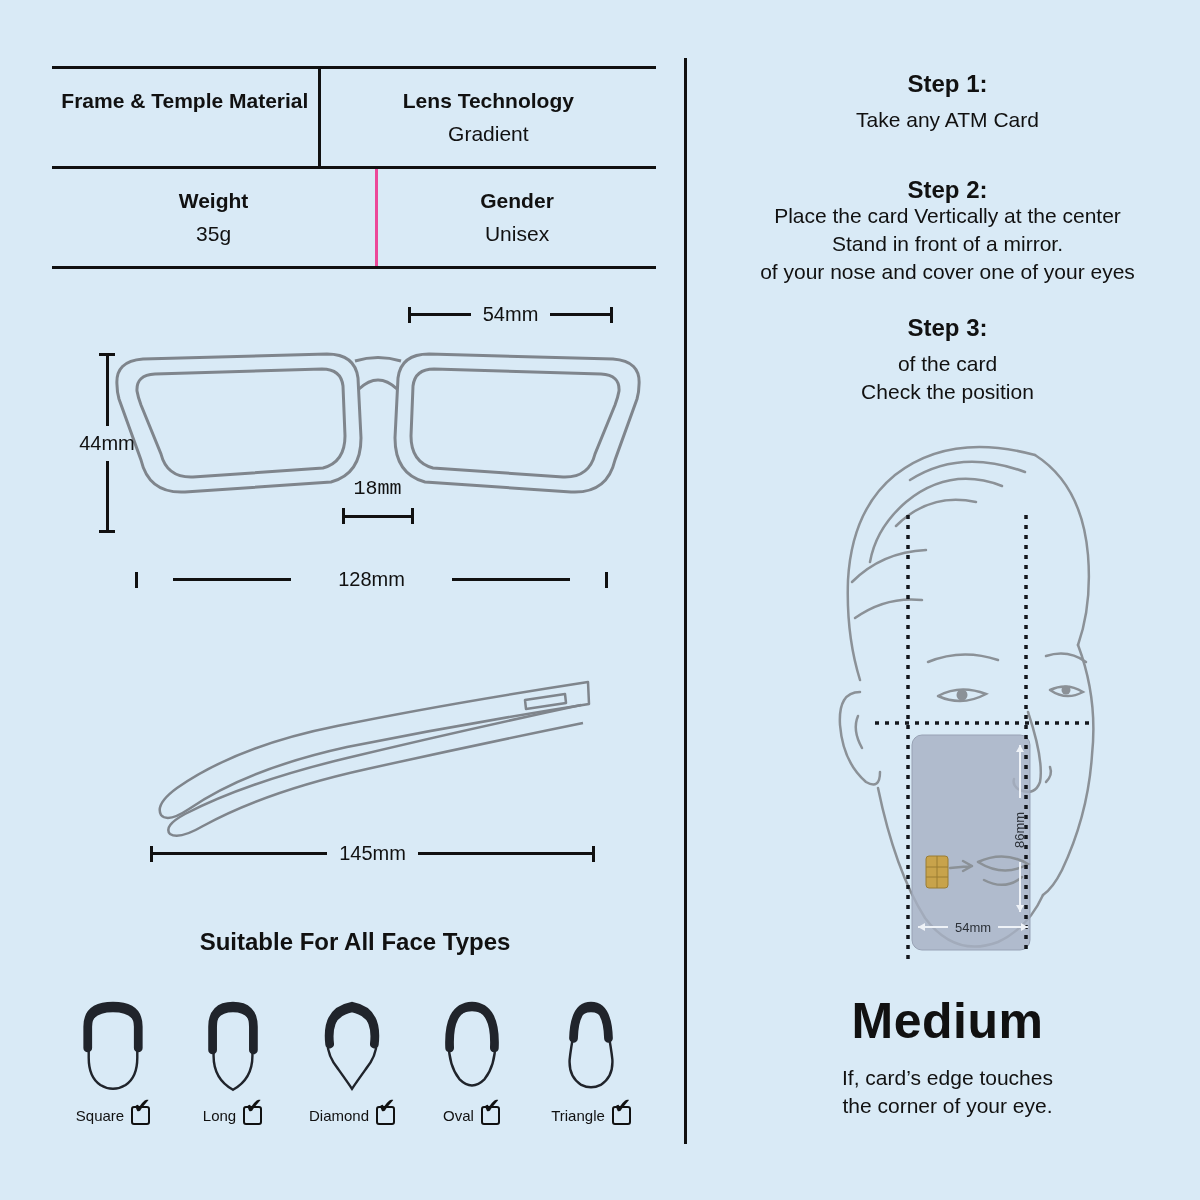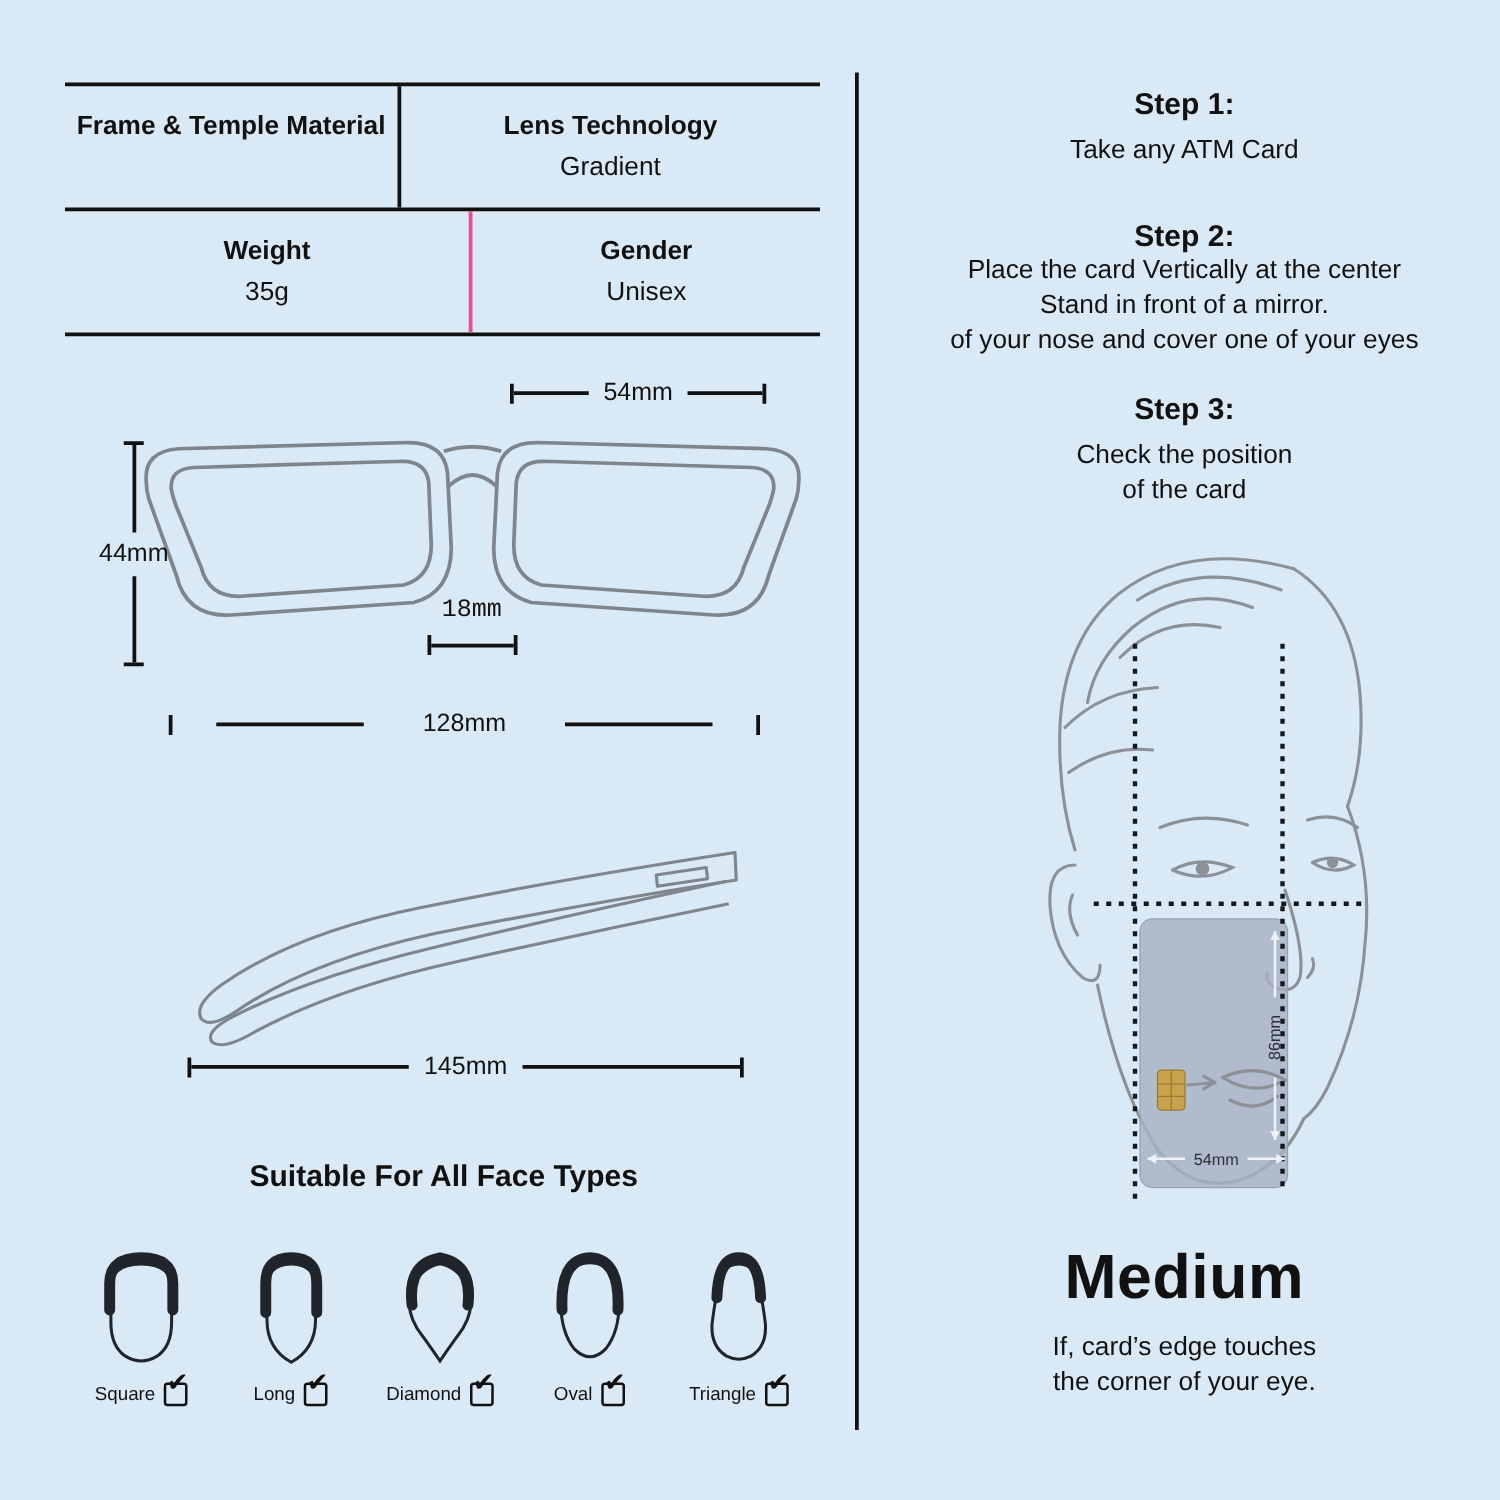--- a/index.html
+++ b/index.html
@@ -219,22 +219,22 @@
 
   <div class="rblock step-title" style="top:152px;margin-top:24px;">Step 2:</div>
   <div class="rblock step-text" style="top:202px;">
     <div>Place the card Vertically at the center</div>
     <div>Stand in front of a mirror.</div>
     <div>of your nose and cover one of your eyes</div>
   </div>
 
   <div class="rblock step-title" style="top:314px;">Step 3:</div>
   <div class="rblock step-text" style="top:350px;">
+    <div>of the card</div>
     <div>Check the position</div>
-    <div>of the card</div>
   </div>
 
   <svg class="abs" style="left:800px; top:430px;" width="320" height="550" viewBox="0 0 320 550">
     <g fill="none" stroke="#8b9197" stroke-width="2.5" stroke-linecap="round">
       <path d="M 235,25 Q 150,2 95,45 Q 52,80 48,150 Q 46,205 60,250"></path>
       <path d="M 225,42 Q 160,18 110,50"></path>
       <path d="M 202,56 Q 150,36 106,72 Q 76,98 70,132"></path>
       <path d="M 176,72 Q 130,62 96,96"></path>
       <path d="M 52,152 Q 82,122 126,120"></path>
       <path d="M 55,188 Q 86,166 122,170"></path>

